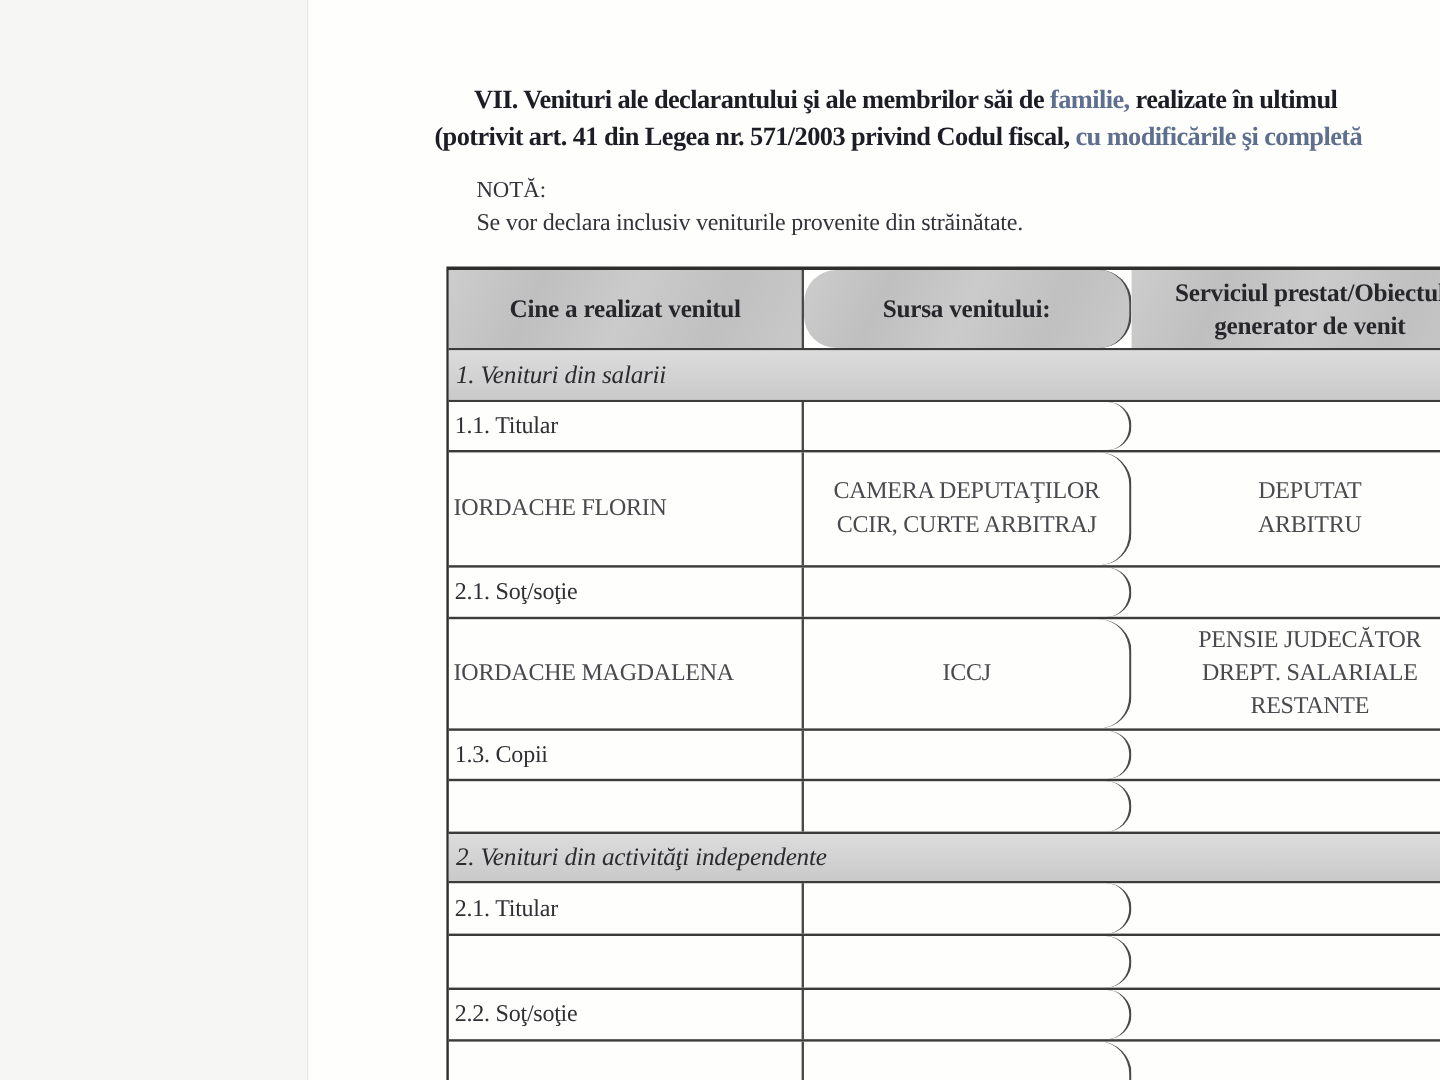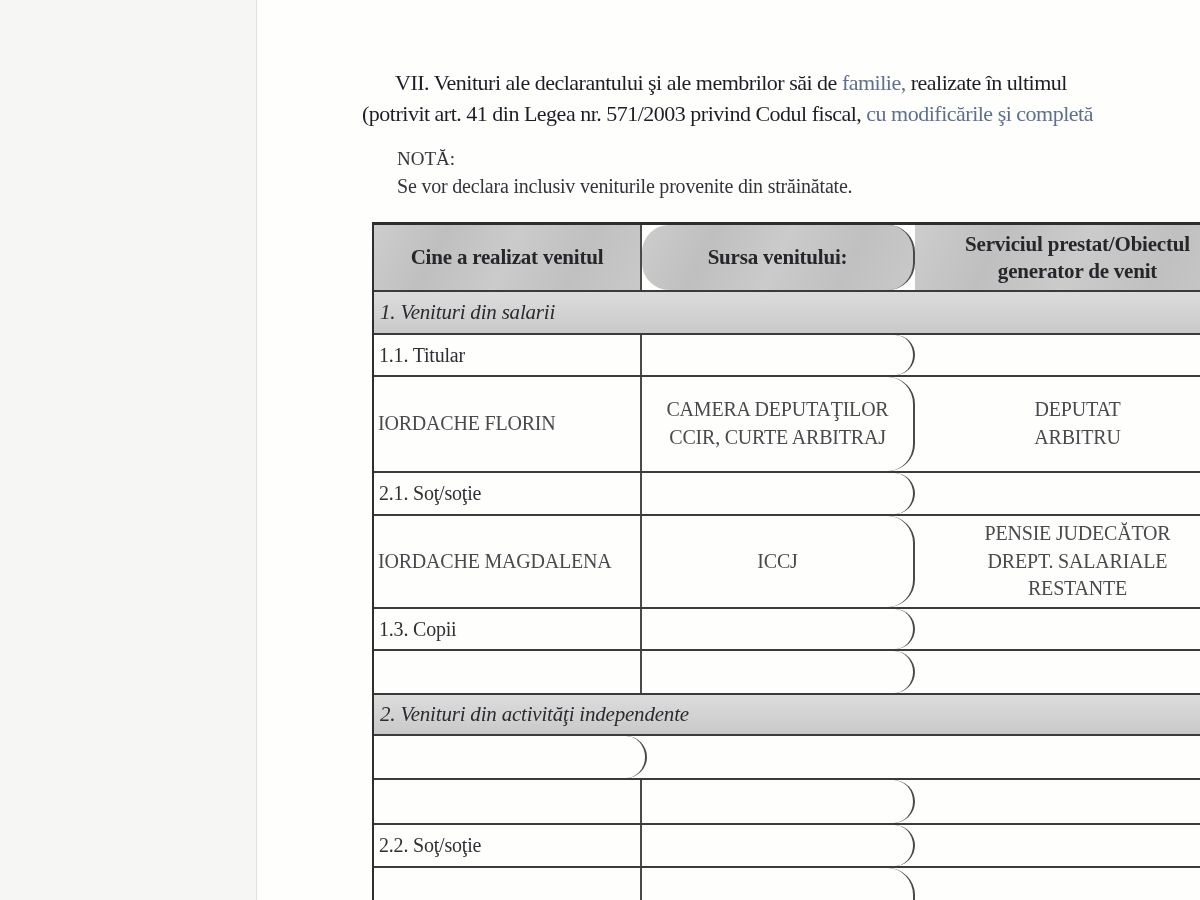--- a/index.html
+++ b/index.html
@@ -10,21 +10,21 @@
   }
   .left-margin {
     position:absolute; left:0; top:0; width:256px; height:900px;
     background:#f6f6f4; border-right:1px solid #e2e2de;
   }
   .page {
     position:absolute; left:257px; top:0; width:983px; height:900px;
     background:#fefefd;
   }
   .title-line {
-    position:absolute; white-space:nowrap; font-weight:normal;
+    position:absolute; white-space:nowrap; font-weight:bold;
     font-size:22px; letter-spacing:-0.5px; color:#1d1d26;
   }
   .title-line .tint { color:#5f6f8e; }
   #title1 { left:395px; top:70px; }
   #title2 { left:362px; top:101px; }
   .note-label {
     position:absolute; left:397px; top:148px; font-size:19px; color:#33333a;
     white-space:nowrap;
   }
   .note-text {
@@ -37,21 +37,21 @@
     box-sizing:border-box; background:#fefefd;
   }
   .row { display:flex; border-bottom:2px solid #3b3b3b; box-sizing:border-box; }
   .row:last-child { border-bottom:none; }
   .cell {
     box-sizing:border-box; border-right:2px solid #4a4a4a;
     display:flex; flex-direction:column; justify-content:center;
     overflow:hidden;
   }
   .cell:last-child { border-right:none; }
-  .c1 { width:268px; }
+  .c1 { width:296px; }
   .c2 { width:273px;border-radius:27px; }
   .c3 { flex:1; }
   .header-row .cell {
     background:linear-gradient(115deg,#cdcdcd 0%,#bfbfbf 25%,#cbcbcb 50%,#c0c0c0 75%,#c9c9c9 100%);
     font-weight:bold; font-size:21px; line-height:1.25; text-align:center;
     color:#26262b; letter-spacing:-0.2px;
   }
   .section-cell {
     width:100%;
     background:linear-gradient(180deg,#dcdcdc 0%,#d2d2d2 55%,#c9c9c9 100%);
@@ -151,20 +151,21 @@
     <div class="cell c1"></div>
     <div class="cell c2"></div>
     <div class="cell c3"></div>
   </div>
 
   <div class="row" style="height:41px">
     <div class="cell section-cell">2. Venituri din activităţi independente</div>
   </div>
 
   <div class="row" style="height:44px">
+    <div class="cell c1 label-cell">2.1. Titular</div>
     <div class="cell c2"></div>
     <div class="cell c3"></div>
   </div>
 
   <div class="row" style="height:45px">
     <div class="cell c1"></div>
     <div class="cell c2"></div>
     <div class="cell c3"></div>
   </div>
 

